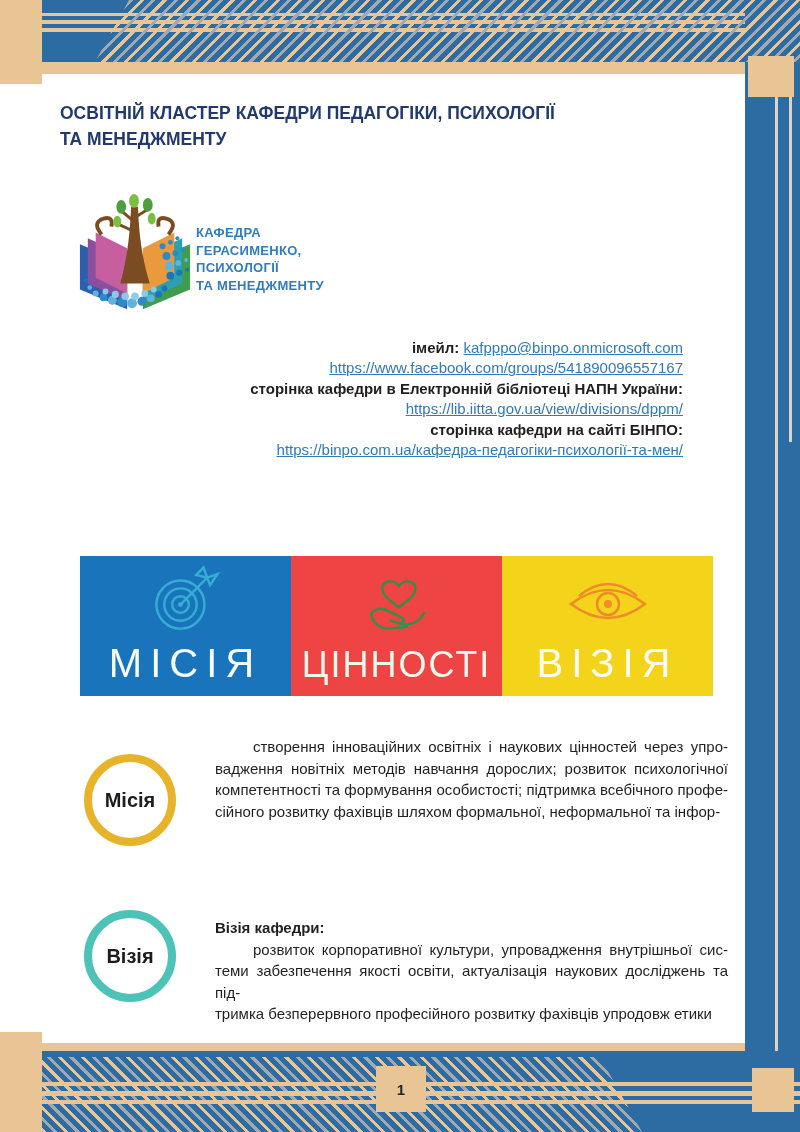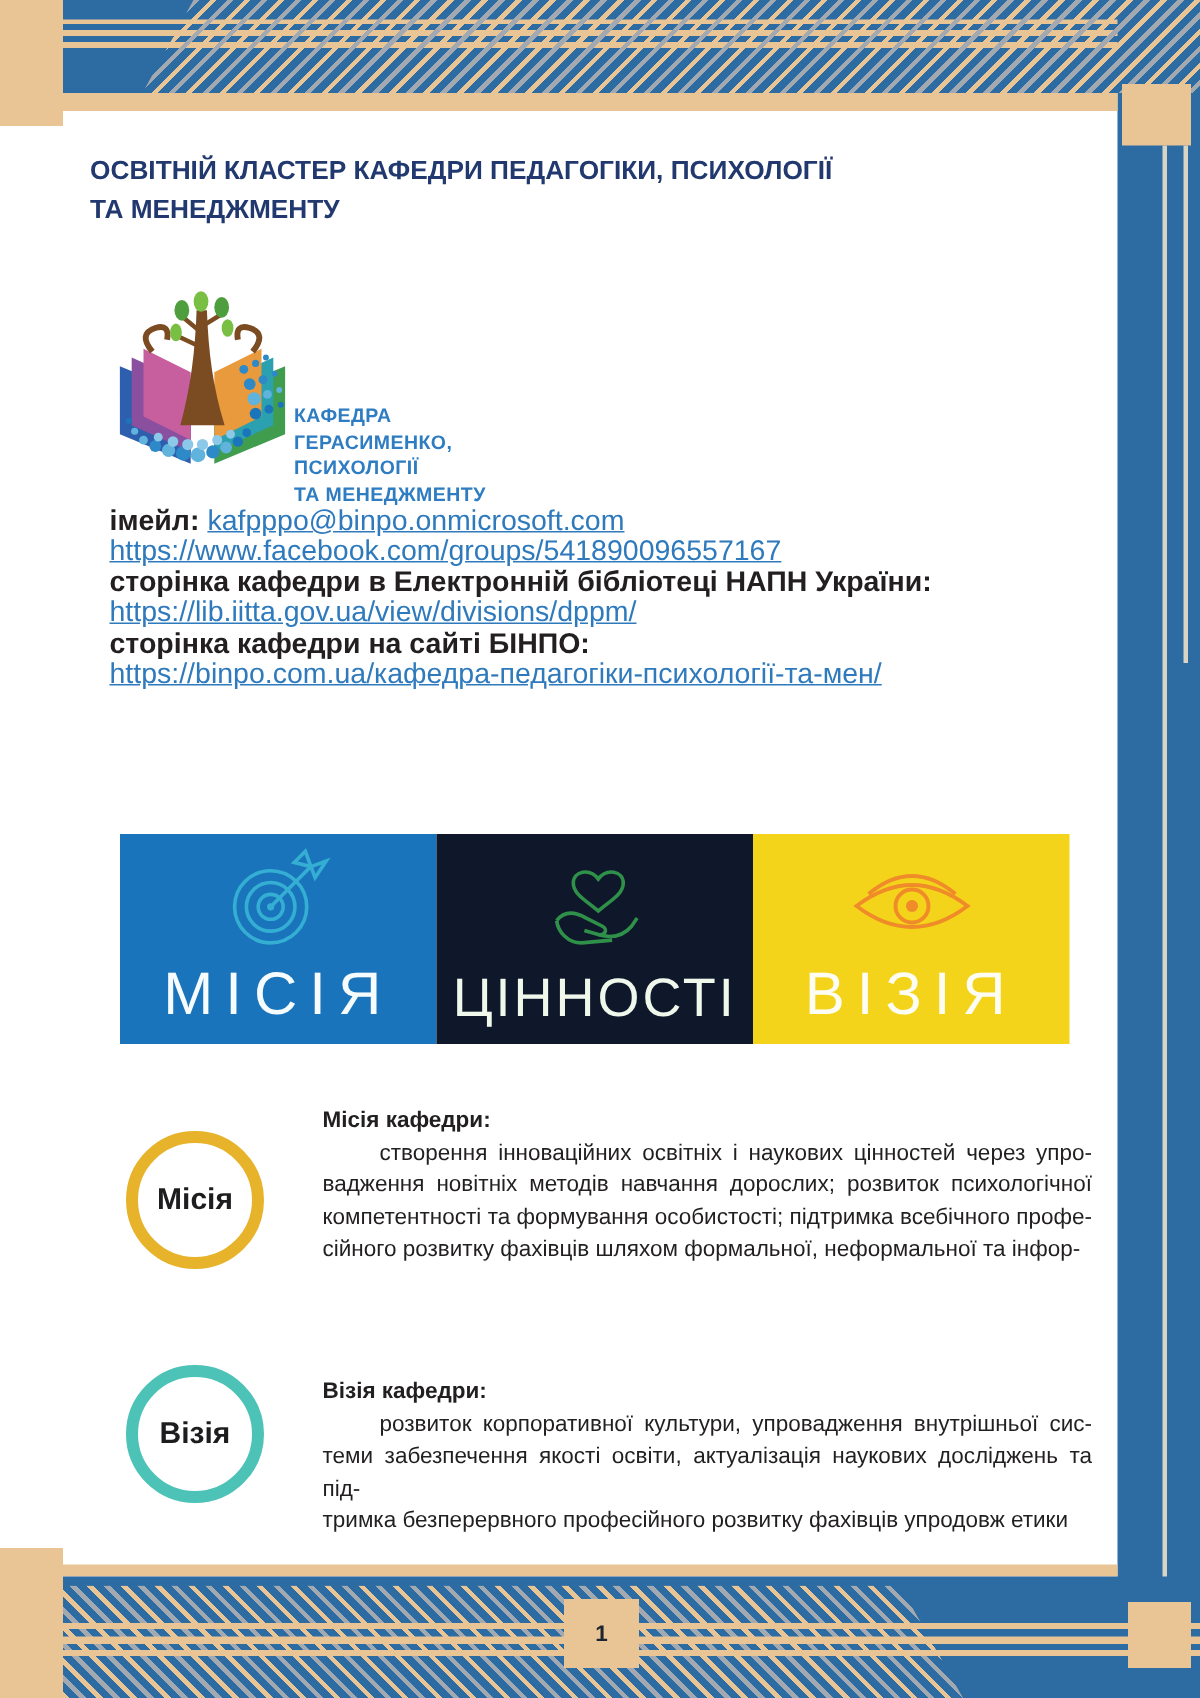--- a/index.html
+++ b/index.html
@@ -34,36 +34,36 @@
      display:flex;align-items:center;justify-content:center;font-weight:bold;font-size:15px;color:#1d2630;}
   .deco-bottom-corner{left:752px;top:1068px;width:42px;height:44px;background:#e9c495;}
 
   
   .doc-title{left:60px;top:100px;width:664px;color:#21396f;
      font-size:17.5px;font-weight:bold;line-height:26px;}
   .doc-title div{white-space:nowrap;}
 
   .logo-box{left:76px;top:194px;width:118px;height:128px;}
   .logo-text{left:196px;top:224px;color:#2e7cc2;font-weight:bold;font-size:13px;
-     line-height:17.5px;letter-spacing:0.3px;margin-top:44px;}
+     line-height:17.5px;letter-spacing:0.3px;}
 
   .head-block{left:315px;top:190px;width:420px;font-size:15px;}
   .head-label{font-weight:bold;margin-bottom:20px;}
   .head-name{font-weight:bold;margin-bottom:1px;}
   .head-desc{line-height:19.5px;}
 
-  .contacts{left:73px;top:338px;width:610px;font-size:19px;line-height:20.4px;}
+  .contacts{left:73px;top:338px;width:610px;font-size:15px;line-height:20.4px;text-align:right;}
   .contacts .lbl{font-weight:bold;color:#231f20;}
   .contacts a{color:#2e7abc;text-decoration:underline;cursor:pointer;}
   .indent{padding-left:57px;}
 
   .banner{left:80px;top:556px;width:633px;height:140px;display:flex;}
   .panel{flex:1;position:relative;display:flex;flex-direction:column;align-items:center;}
   .panel-mission{background:#1a74bb;}
-  .panel-values{background:#0f172a;text-decoration:underline;}
+  .panel-values{background:#ef4444;text-decoration:underline;}
   .panel-vision{background:#f4d41a;}
   .panel svg{margin-top:6px;height:74px;}
   .panel-word{position:absolute;bottom:10px;width:100%;text-align:center;
      font-weight:400;color:#f6fbfd;}
   .w-mission{font-size:40px;letter-spacing:8px;}
   .w-values{font-size:36px;letter-spacing:2px;color:#f0f8ec;}
   .w-vision{font-size:40px;letter-spacing:8px;color:#fdfdf4;}
 
   .badge{width:76px;height:76px;border-radius:50%;display:flex;align-items:center;
      justify-content:center;font-weight:bold;font-size:20px;color:#1d1d1f;background:#fff;}
@@ -222,21 +222,20 @@
         <circle cx="45" cy="42" r="4" fill="#f08b29" stroke="none"></circle>
       </svg>
       <div class="panel-word w-vision">ВІЗІЯ</div>
     </div>
   </div>
 
   <div class="abs badge badge-mission">
     <span>Місія</span>
   </div>
   <div class="abs state-text mission-text">
-    <div class="hd">Місія кафедри:</div>
     <div class="jtext">
         <div>створення інноваційних освітніх і наукових цінностей через упро-</div>
         <div>вадження новітніх методів навчання дорослих; розвиток психологічної</div>
         <div>компетентності та формування особистості; підтримка всебічного профе-</div>
         <div>сійного розвитку фахівців шляхом формальної, неформальної та інфор-</div>
       </div>
   </div>
 
   <div class="abs badge badge-vision">
     <span>Візія</span>

